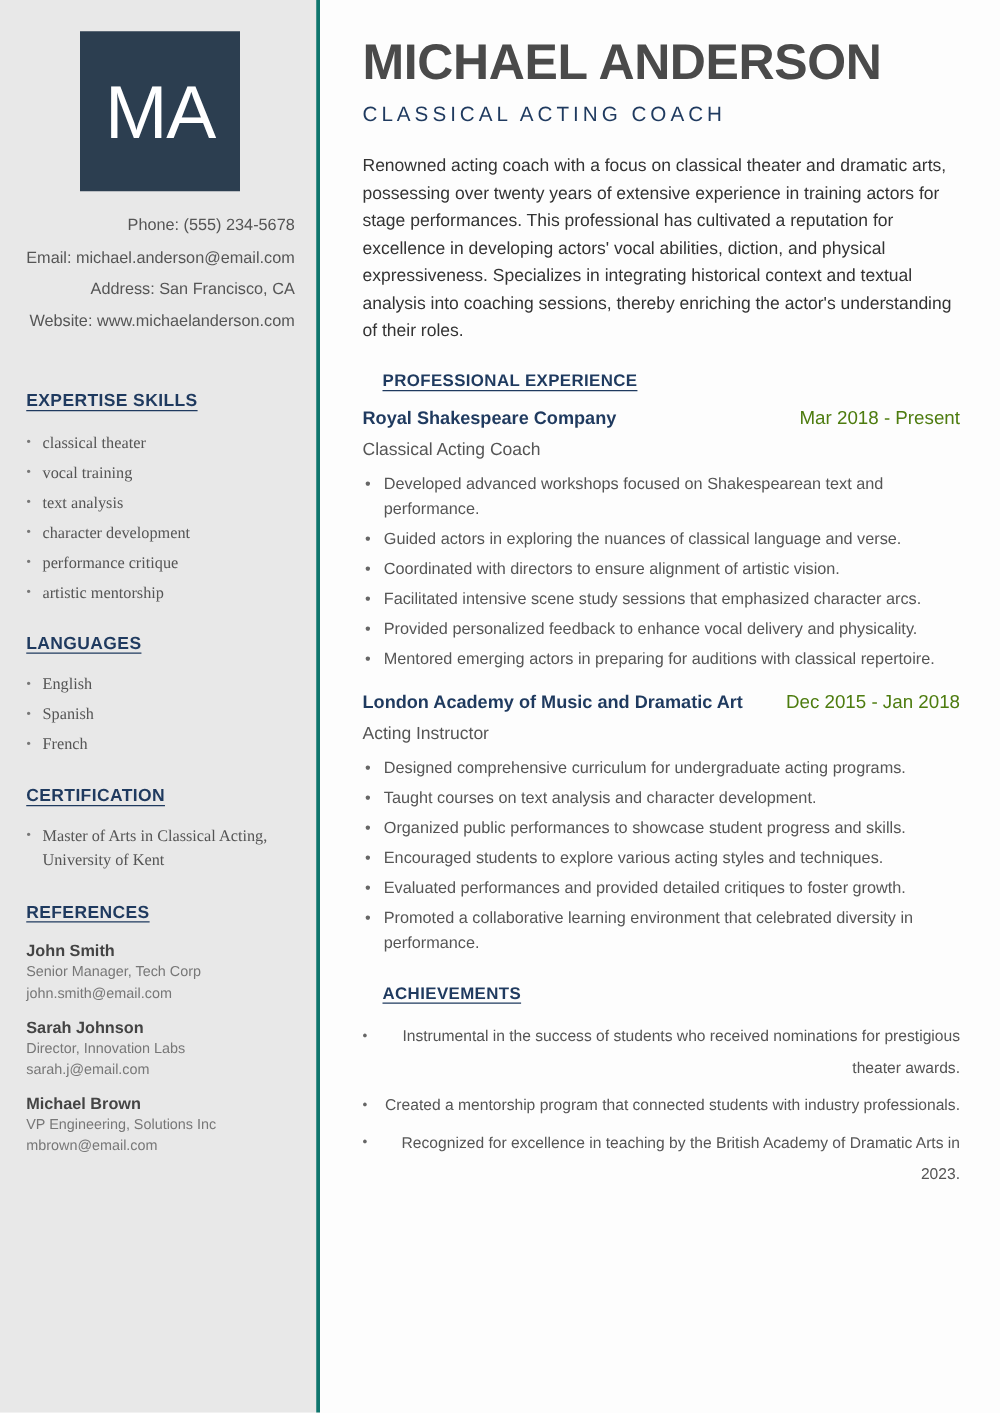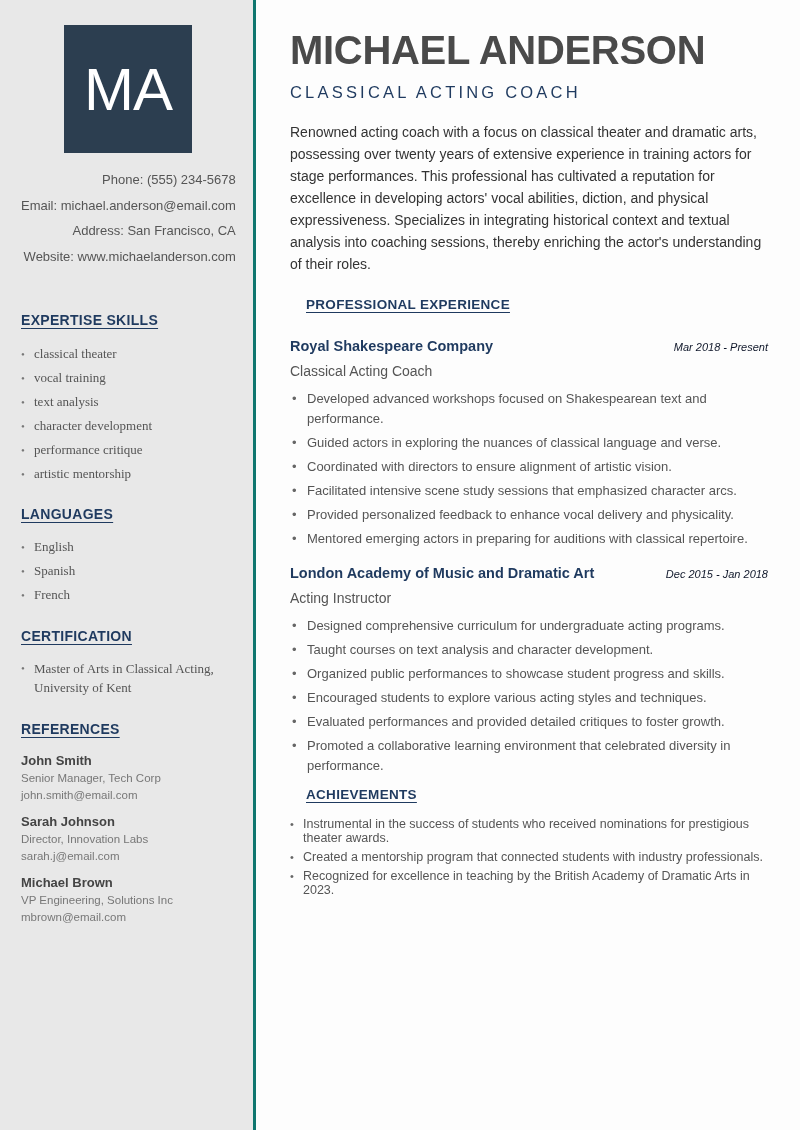--- a/index.html
+++ b/index.html
@@ -35,30 +35,30 @@
   .main { position: absolute; left: 290px; top: 0; width: 480px; }
   .name { position: absolute; top: 28px; left: 0; font-size: 40px; font-weight: 700; color: #4a4a4a; white-space: nowrap; letter-spacing: -0.3px; }
   .title { position: absolute; top: 83px; left: 0; font-size: 16.5px; color: #1f3a5f; letter-spacing: 3.2px; white-space: nowrap; }
   .summary { position: absolute; top: 121px; left: 0; width: 482px; font-size: 14px; line-height: 22px; color: #333; }
 
   .main-h {
     position: absolute; left: 0; font-size: 13.5px; font-weight: 700; color: #1f3a5f;
     text-decoration: underline; text-underline-offset: 3px; letter-spacing: 0.3px; padding-left: 16px;
   }
   .job { position: absolute; left: 0; width: 478px; }
-  .job-head { display: flex; justify-content: space-between; align-items: baseline; height: 22px; margin-top: 12px; }
+  .job-head { display: flex; justify-content: space-between; align-items: baseline; height: 22px; }
   .company { font-size: 14.5px; font-weight: 700; color: #1f3a5f; }
-  .dates { font-size: 11px; font-style: italic; color: #0f172a; }
+  .dates { font-size: 15px; color: #4d7c0f; }
   .role { font-size: 14px; color: #555; height: 22px; line-height: 22px; margin-bottom: 7px; }
   .bullets { list-style: none; font-size: 13px; color: #555; }
   .bullets li { position: relative; padding-left: 17px; line-height: 20px; margin-bottom: 4px; }
   .bullets li::before { content: "•"; position: absolute; left: 2px; top: 0; color: #666; }
 
   .ach { position: absolute; left: 0; top: 817px; width: 478px; list-style: none; font-size: 12.5px; color: #555; }
-  .ach li { position: relative; padding-left: 13px; line-height: 14px; margin-bottom: 5px; }
+  .ach li { position: relative; padding-left: 13px; line-height: 25px; margin-bottom: 5px; text-align: right; }
   .ach li::before { content: "•"; position: absolute; left: 0; top: 0; color: #666; font-size: 11px; }
 </style>
 </head>
 <body>
 
 <aside class="sidebar">
   <div class="avatar">MA</div>
 
   <div class="contact">
     <div>Phone: (555) 234-5678</div>

